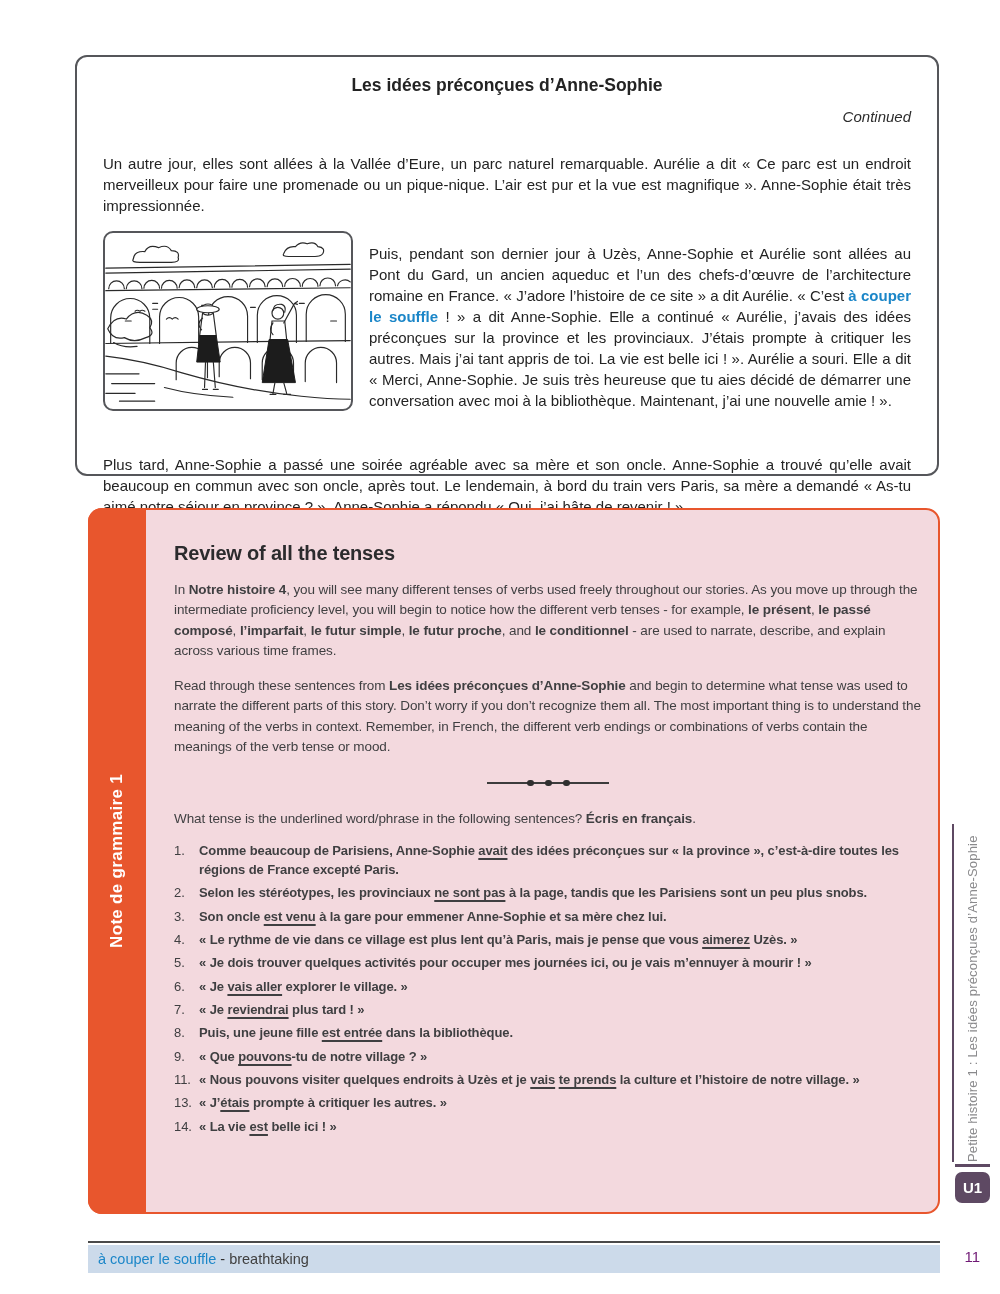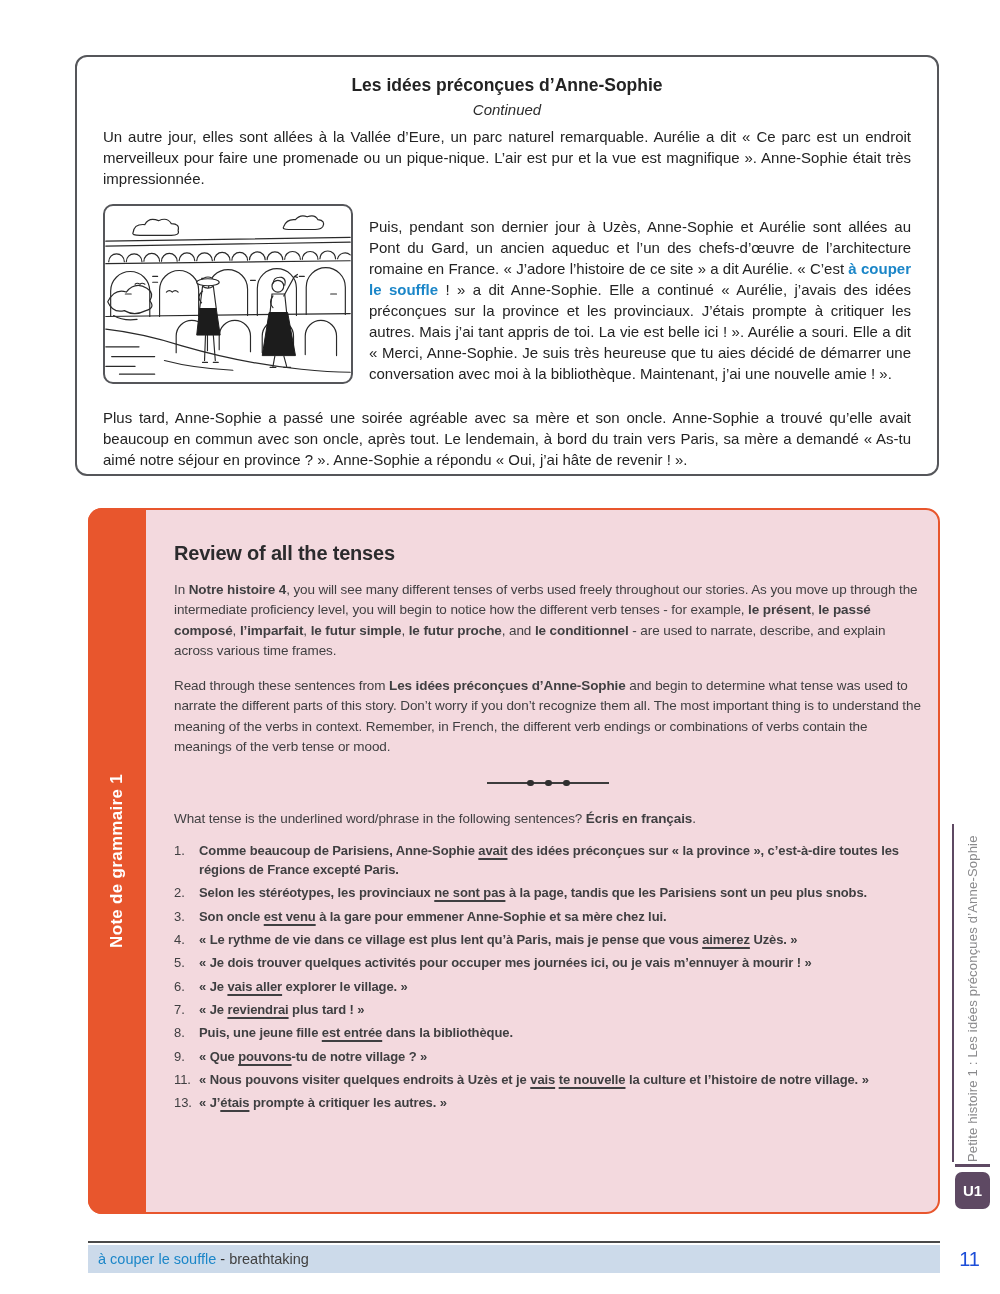--- a/index.html
+++ b/index.html
@@ -4,22 +4,22 @@
 <style>
   html,body{margin:0;padding:0;background:#fff;}
   .page{position:relative;width:1000px;height:1294px;background:#ffffff;
         font-family:"Liberation Sans",sans-serif;overflow:hidden;}
 
   
   .story-box{position:absolute;left:75px;top:55px;width:864px;height:421px;
              border:2px solid #55565a;border-radius:12px;box-sizing:border-box;
              padding:14px 26px;background:#fff;color:#232323;}
   .story-title{text-align:center;font-size:17.5px;font-weight:700;margin:4px 0 0;}
-  .story-subtitle{text-align:center;font-style:italic;font-size:15px;margin-top:5px;color:#2c2c2c;}
-  .story-p{font-size:15px;line-height:1.4;text-align:justify;margin-top:8px;}
+  .story-subtitle{text-align:right;font-style:italic;font-size:15px;margin-top:12px;color:#2c2c2c;}
+  .story-p{font-size:15px;line-height:1.4;text-align:justify;margin-top:28px;}
   .story-media-row{display:flex;margin-top:15px;align-items:flex-start;}
   .story-illustration{flex:0 0 250px;width:250px;height:180px;border:2px solid #55565a;
              border-radius:10px;box-sizing:border-box;overflow:hidden;background:#fff;margin-right:16px;}
   .story-media-row .story-p{margin-top:12px;flex:1;}
   .hl{color:#1b86c8;font-weight:700;}
   .b{font-weight:700;margin-top:40px;}
   .u{text-decoration:underline;text-decoration-thickness:1.5px;text-underline-offset:3px;}
 
   
   .note-box{position:absolute;left:88px;top:508px;width:852px;height:706px;
@@ -42,32 +42,32 @@
   .q-num{flex:0 0 25px;width:25px;}
   .q-body{flex:1;font-weight:bold;}
 
   
   .side-rule{position:absolute;right:46px;top:824px;width:2.5px;height:338px;background:#5e4963;}
   .side-label{position:absolute;right:20px;top:824px;height:338px;
               writing-mode:vertical-rl;transform:rotate(180deg);
               color:#8a8a8c;font-size:13px;letter-spacing:.2px;white-space:nowrap;
               display:flex;align-items:center;}
   .badge-rule{position:absolute;right:10px;top:1164px;width:35px;height:3px;background:#5e4963;}
-  .unit-badge{position:absolute;right:10px;top:1172px;width:35px;height:37px;background:#5e4963;
+  .unit-badge{position:absolute;right:10px;top:1172px;width:35px;height:31px;background:#5e4963;
               border-radius:7px;color:#fff;font-weight:700;font-size:15px;
               display:flex;align-items:center;justify-content:center;}
 
   
   .footer-rule{position:absolute;left:88px;top:1241px;width:852px;height:2px;background:#4a4a4a;}
   .footer-band{position:absolute;left:88px;top:1245px;width:852px;height:28px;background:#ccdaea;
                display:flex;align-items:center;padding-left:10px;box-sizing:border-box;font-size:14.5px;}
   .footer-term{color:#1b86c8;}
   .footer-sep{color:#2f2f2f;white-space:pre;}
   .footer-def{color:#404040;}
-  .page-num{position:absolute;right:20px;top:1248px;font-size:20px;color:#1d4ed8;}
+  .page-num{position:absolute;right:20px;top:1248px;font-size:15px;color:#701a75;}
 
   svg .ln{fill:none;stroke:#2a2a2a;stroke-width:1.2;stroke-linecap:round;stroke-linejoin:round;}
   svg .fillw{fill:#ffffff;stroke:#2a2a2a;stroke-width:1.2;}
   svg .fillb{fill:#1c1c1c;stroke:#1c1c1c;stroke-width:1;}
 </style>
 </head>
 <body>
 
 <div class="page">
 
@@ -181,25 +181,29 @@
           <div class="q-item">
             <span class="q-num">8.</span>
             <span class="q-body"><span>Puis, une jeune fille </span><span class="u">est entrée</span><span> dans la bibliothèque.</span></span>
           </div>
           <div class="q-item">
             <span class="q-num">9.</span>
             <span class="q-body"><span>« Que </span><span class="u">pouvons</span><span>-tu de notre village ? »</span></span>
           </div>
           <div class="q-item">
             <span class="q-num">11.</span>
-            <span class="q-body"><span>« Nous pouvons visiter quelques endroits à Uzès et je </span><span class="u">vais</span><span> </span><span class="u">te nouvelle</span><span> la culture et l’histoire de notre village. »</span></span>
+            <span class="q-body"><span>« Nous pouvons visiter quelques endroits à Uzès et je </span><span class="u">vais</span><span> </span><span class="u">te prends</span><span> la culture et l’histoire de notre village. »</span></span>
           </div>
           <div class="q-item">
             <span class="q-num">13.</span>
             <span class="q-body"><span>« J’</span><span class="u">étais</span><span> prompte à critiquer les autres. »</span></span>
+          </div>
+          <div class="q-item">
+            <span class="q-num">14.</span>
+            <span class="q-body"><span>« La vie </span><span class="u">est</span><span> belle ici ! »</span></span>
           </div>
         </div>
     </div>
   </div>
 
   <div class="side-rule"></div>
   <div class="side-label">Petite histoire 1 : Les idées préconçues d’Anne-Sophie</div>
   <div class="badge-rule"></div>
   <div class="unit-badge">U1</div>
 

